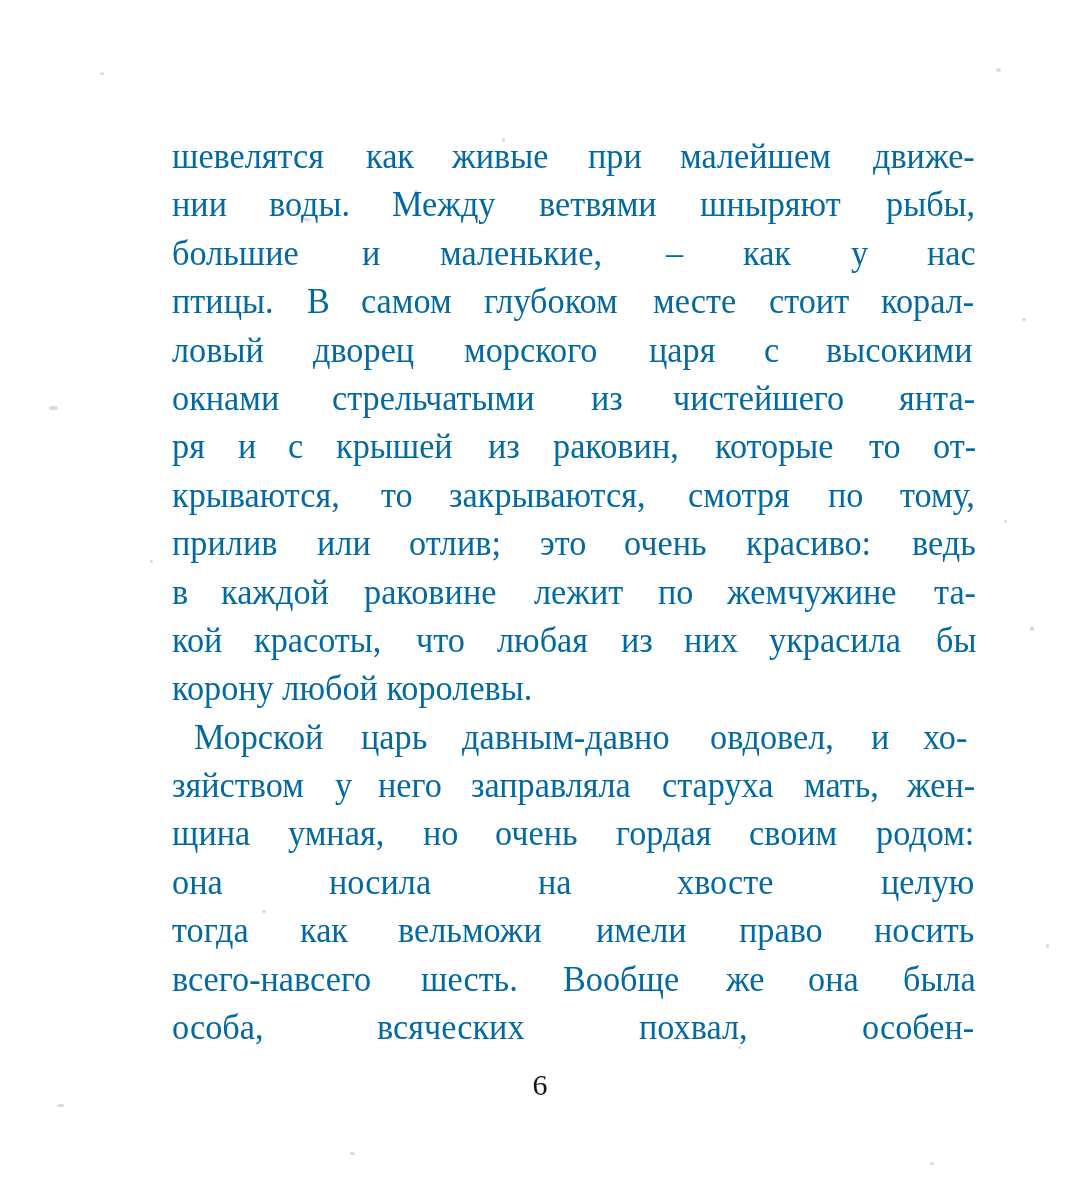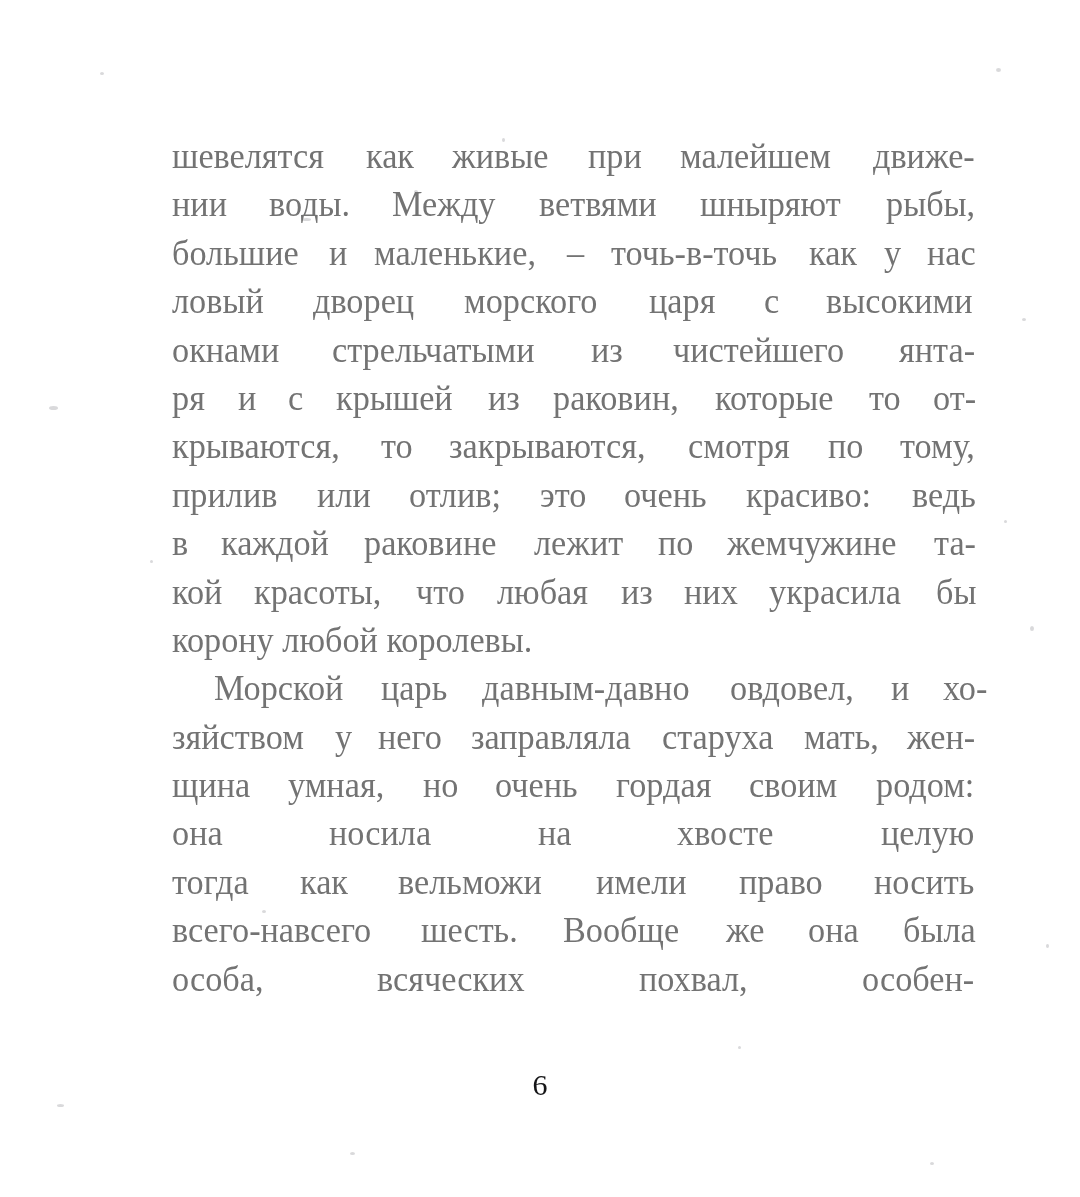--- a/index.html
+++ b/index.html
@@ -38,21 +38,21 @@
     width: 806px;
   }
 
   .text-line {
     position: relative;
     height: 48.4px;
     line-height: 48.4px;
     font-size: 35.5px;
     letter-spacing: 0px;
     white-space: nowrap;
-    color: #737373;
+    color: #0369a1;
     font-weight: 400;
   }
 
   
   .text-line.justify {
     display: flex;
     justify-content: space-between;
   }
   .text-line.justify > span {
     white-space: pre;
@@ -62,21 +62,21 @@
   .text-line.flush {
     display: block;
   }
 
   
   .text-line.indent {
     padding-left: 31px;
   }
   .text-line.indent.justify {
     width: calc(100% - 31px);
-    margin-left: 42px;
+    margin-left: 22px;
     padding-left: 0;
   }
 
   
   .squeeze {
     display: inline-block;
     transform: scaleX(0.965);
     transform-origin: left center;
   }
 
@@ -130,24 +130,32 @@
         <span><span class="squeeze">Между</span></span>
         <span><span class="squeeze">ветвями</span></span>
         <span><span class="squeeze">шныряют</span></span>
         <span><span class="squeeze">рыбы,</span></span>
       </div>
       <div class="text-line justify">
         <span><span class="squeeze">большие</span></span>
         <span><span class="squeeze">и</span></span>
         <span><span class="squeeze">маленькие,</span></span>
         <span><span class="squeeze">–</span></span>
-        <span><span class="squeeze">точь-в-точь</span></span>
         <span><span class="squeeze">как</span></span>
         <span><span class="squeeze">у</span></span>
         <span><span class="squeeze">нас</span></span>
+      </div>
+      <div class="text-line justify">
+        <span><span class="squeeze">птицы.</span></span>
+        <span><span class="squeeze">В</span></span>
+        <span><span class="squeeze">самом</span></span>
+        <span><span class="squeeze">глубоком</span></span>
+        <span><span class="squeeze">месте</span></span>
+        <span><span class="squeeze">стоит</span></span>
+        <span><span class="squeeze">корал-</span></span>
       </div>
       <div class="text-line justify">
         <span><span class="squeeze">ловый</span></span>
         <span><span class="squeeze">дворец</span></span>
         <span><span class="squeeze">морского</span></span>
         <span><span class="squeeze">царя</span></span>
         <span><span class="squeeze">с</span></span>
         <span><span class="squeeze">высокими</span></span>
       </div>
       <div class="text-line justify">

